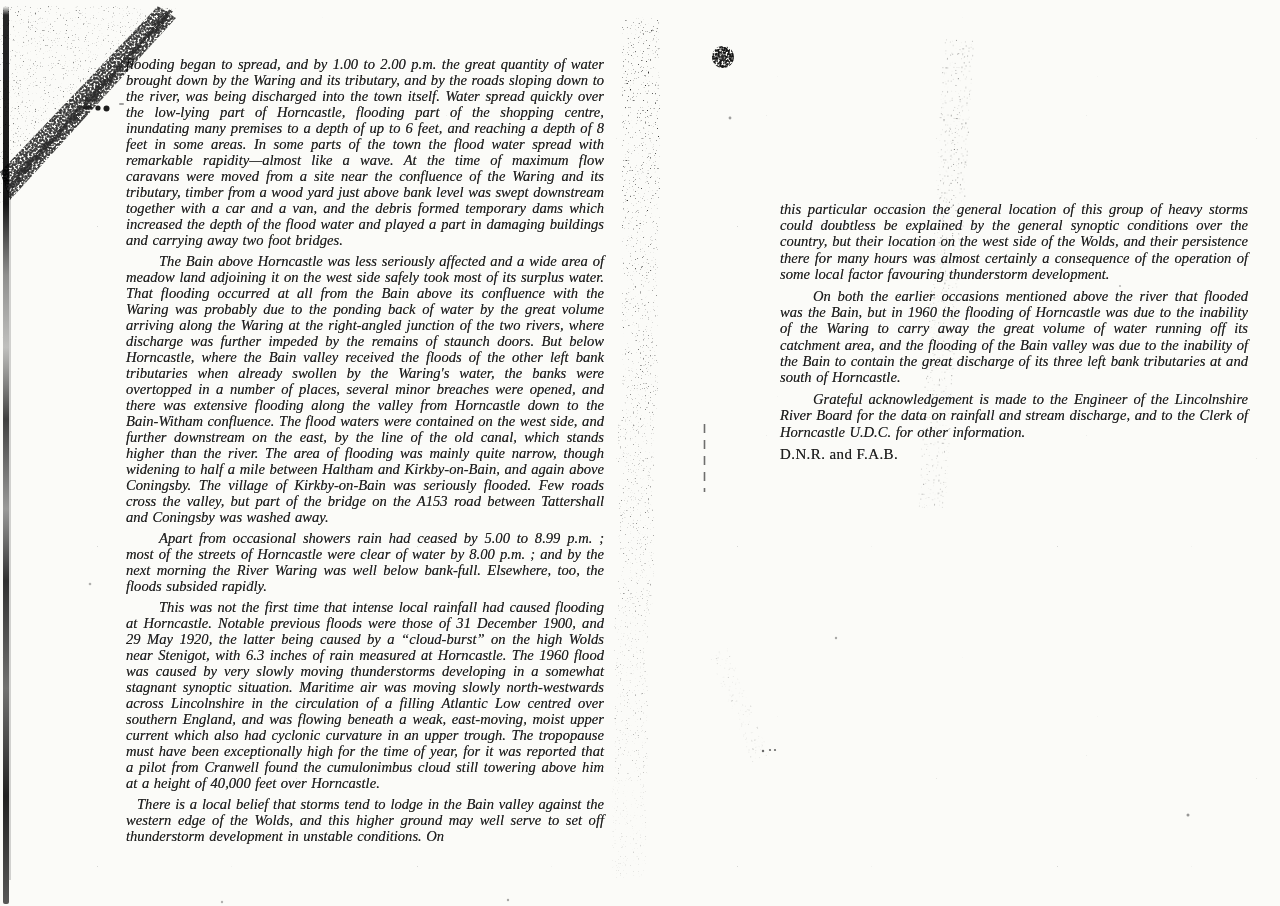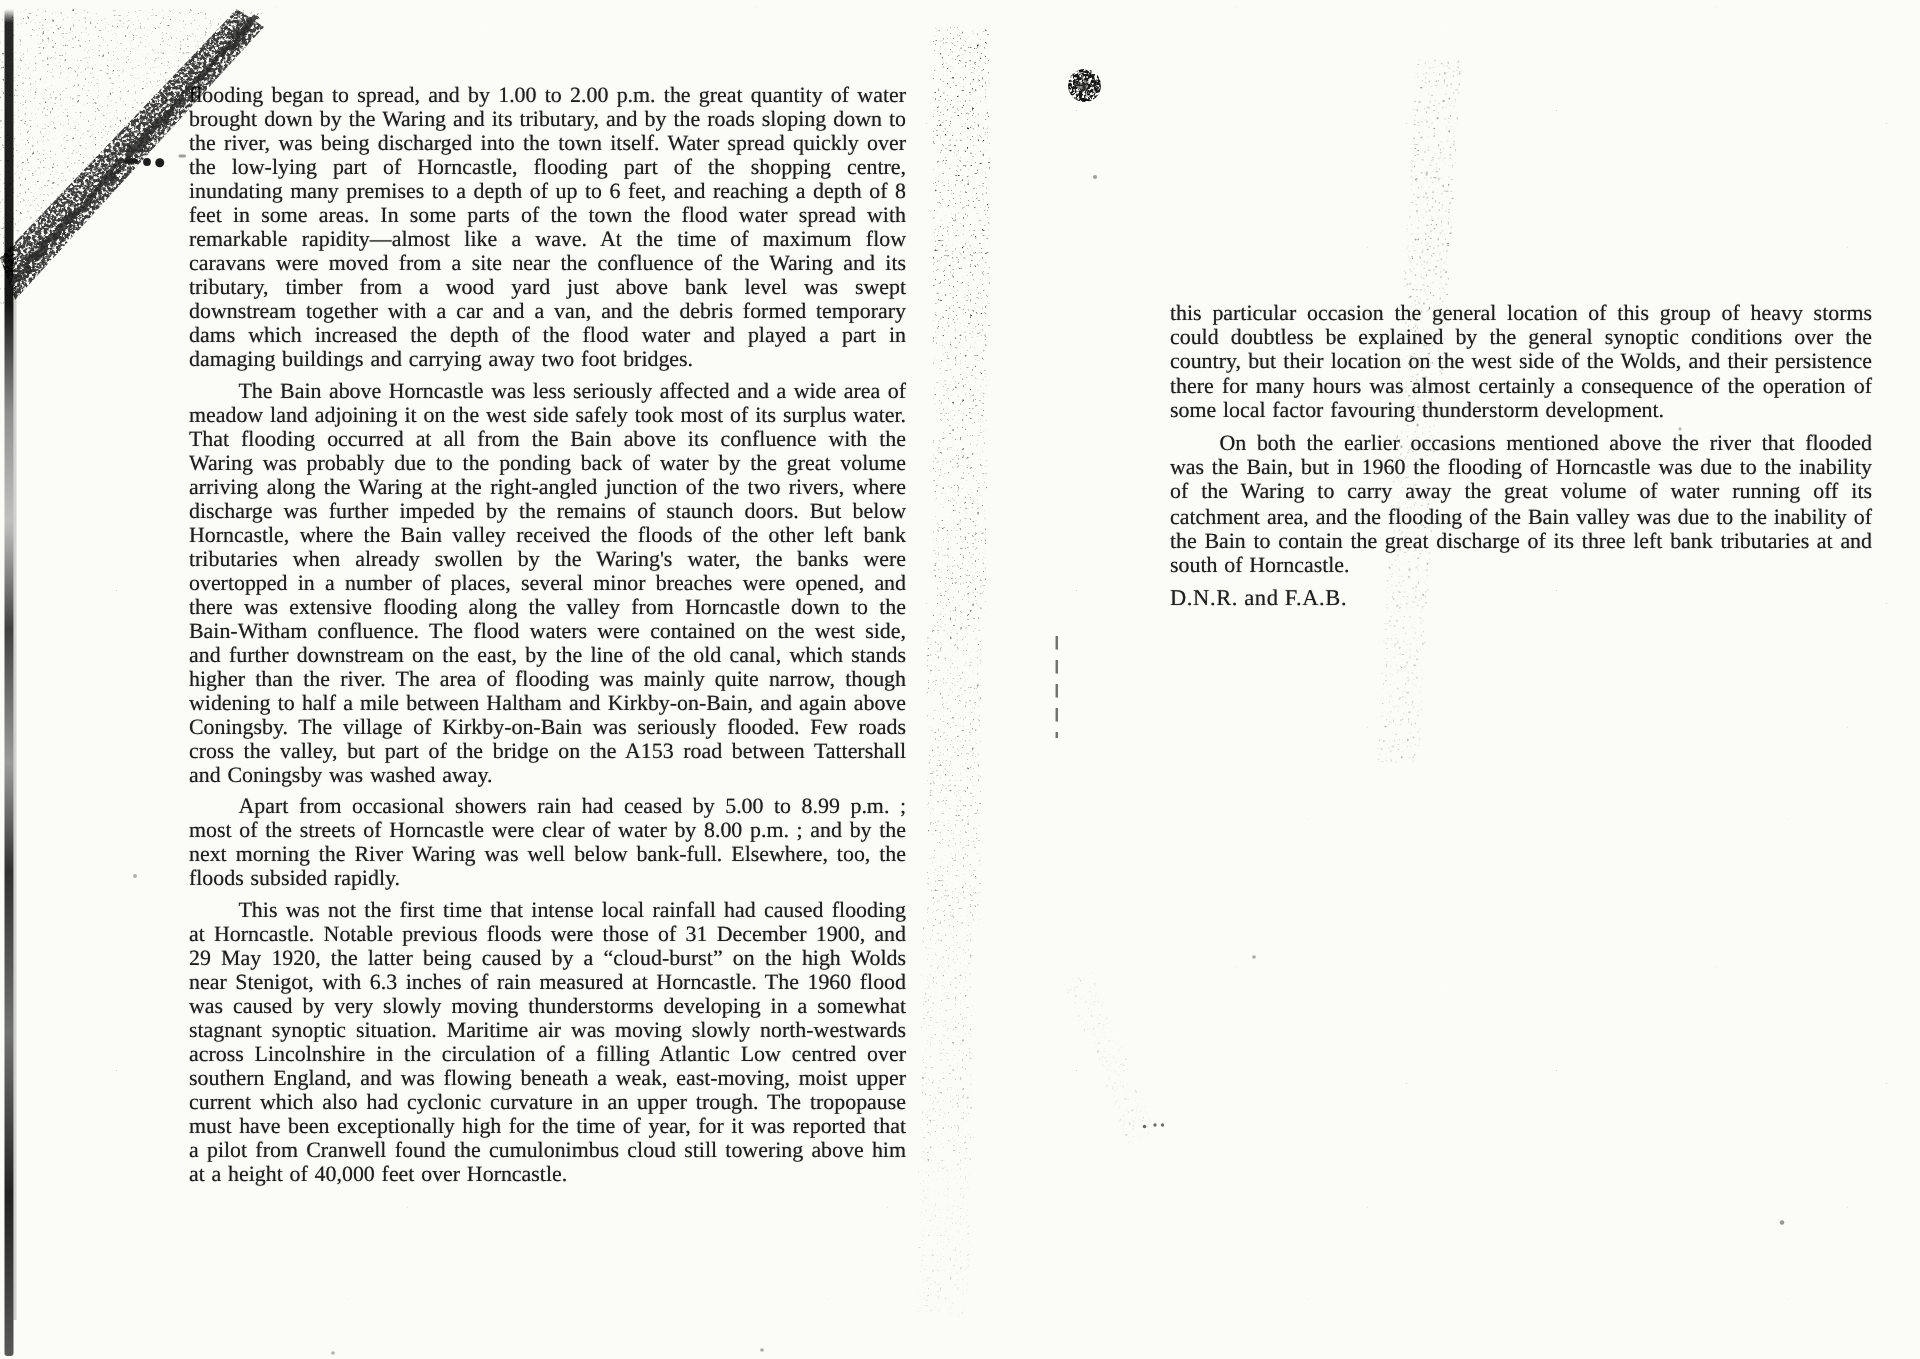--- a/index.html
+++ b/index.html
@@ -7,20 +7,21 @@
     width:1280px;height:906px;overflow:hidden;position:relative;
     background:#fbfbf8;
     font-family:"Liberation Serif","DejaVu Serif",serif;
     color:#1f1f1f;
   }
   .page-col{position:absolute;text-align:justify;}
   .page-col p{
     margin:0 0 5px 0;
     text-shadow:0 0 0.6px rgba(25,25,25,0.65);
     word-spacing:0.06em;
+    font-style:italic;
   }
   .pl{left:126px;top:56px;width:478px;font-size:14.6px;line-height:16px;}
   .pr{left:780px;top:201px;width:468px;font-size:14.6px;line-height:16.2px;}
   .pr p{margin-bottom:6px;}
   .indent{text-indent:33px;}
   .indent-sm{text-indent:11px;}
   .sig{
     padding-right:18px;margin-top:3px;
     font-size:15px;letter-spacing:0.4px;
     text-shadow:0 0 0.6px rgba(25,25,25,0.65);
@@ -28,25 +29,27 @@
   .artifacts{position:absolute;left:0;top:0;width:1280px;height:906px;z-index:5;pointer-events:none;}
 </style>
 </head>
 <body>
 
 <div class="page-col pl">
   <p>flooding began to spread, and by 1.00 to 2.00 p.m. the great quantity of water brought down by the Waring and its tributary, and by the roads sloping down to the river, was being discharged into the town itself. Water spread quickly over the low-lying part of Horncastle, flooding part of the shopping centre, inundating many premises to a depth of up to 6 feet, and reaching a depth of 8 feet in some areas. In some parts of the town the flood water spread with remarkable rapidity—almost like a wave. At the time of maximum flow caravans were moved from a site near the confluence of the Waring and its tributary, timber from a wood yard just above bank level was swept downstream together with a car and a van, and the debris formed temporary dams which increased the depth of the flood water and played a part in damaging buildings and carrying away two foot bridges.</p>
   <p class="indent">The Bain above Horncastle was less seriously affected and a wide area of meadow land adjoining it on the west side safely took most of its surplus water. That flooding occurred at all from the Bain above its confluence with the Waring was probably due to the ponding back of water by the great volume arriving along the Waring at the right-angled junction of the two rivers, where discharge was further impeded by the remains of staunch doors. But below Horncastle, where the Bain valley received the floods of the other left bank tributaries when already swollen by the Waring's water, the banks were overtopped in a number of places, several minor breaches were opened, and there was extensive flooding along the valley from Horncastle down to the Bain-Witham confluence. The flood waters were contained on the west side, and further downstream on the east, by the line of the old canal, which stands higher than the river. The area of flooding was mainly quite narrow, though widening to half a mile between Haltham and Kirkby-on-Bain, and again above Coningsby. The village of Kirkby-on-Bain was seriously flooded. Few roads cross the valley, but part of the bridge on the A153 road between Tattershall and Coningsby was washed away.</p>
   <p class="indent">Apart from occasional showers rain had ceased by 5.00 to 8.99 p.m. ; most of the streets of Horncastle were clear of water by 8.00 p.m. ; and by the next morning the River Waring was well below bank-full. Elsewhere, too, the floods subsided rapidly.</p>
   <p class="indent">This was not the first time that intense local rainfall had caused flooding at Horncastle. Notable previous floods were those of 31 December 1900, and 29 May 1920, the latter being caused by a “cloud-burst” on the high Wolds near Stenigot, with 6.3 inches of rain measured at Horncastle. The 1960 flood was caused by very slowly moving thunderstorms developing in a somewhat stagnant synoptic situation. Maritime air was moving slowly north-westwards across Lincolnshire in the circulation of a filling Atlantic Low centred over southern England, and was flowing beneath a weak, east-moving, moist upper current which also had cyclonic curvature in an upper trough. The tropopause must have been exceptionally high for the time of year, for it was reported that a pilot from Cranwell found the cumulonimbus cloud still towering above him at a height of 40,000 feet over Horncastle.</p>
+  <p class="indent-sm">There is a local belief that storms tend to lodge in the Bain valley against the western edge of the Wolds, and this higher ground may well serve to set off thunderstorm development in unstable conditions. On</p>
 </div>
 
 <div class="page-col pr">
   <p>this particular occasion the general location of this group of heavy storms could doubtless be explained by the general synoptic conditions over the country, but their location on the west side of the Wolds, and their persistence there for many hours was almost certainly a consequence of the operation of some local factor favouring thunderstorm development.</p>
   <p class="indent">On both the earlier occasions mentioned above the river that flooded was the Bain, but in 1960 the flooding of Horncastle was due to the inability of the Waring to carry away the great volume of water running off its catchment area, and the flooding of the Bain valley was due to the inability of the Bain to contain the great discharge of its three left bank tributaries at and south of Horncastle.</p>
+  <p class="indent">Grateful acknowledgement is made to the Engineer of the Lincolnshire River Board for the data on rainfall and stream discharge, and to the Clerk of Horncastle U.D.C. for other information.</p>
   <div class="sig">D.N.R. and F.A.B.</div>
 </div>
 
 <svg class="artifacts" width="1280" height="906" viewBox="0 0 1280 906" xmlns="http://www.w3.org/2000/svg">
   <defs>
 
     <filter id="gSparse" x="-2%" y="-2%" width="104%" height="104%">
       <feTurbulence type="fractalNoise" baseFrequency="0.8" numOctaves="2" seed="17" result="n"></feTurbulence>
       <feColorMatrix in="n" type="matrix" values="0 0 0 0 0  0 0 0 0 0  0 0 0 0 0  3 3 3 0 -7.0"></feColorMatrix>
       <feComposite operator="in" in2="SourceGraphic"></feComposite>

